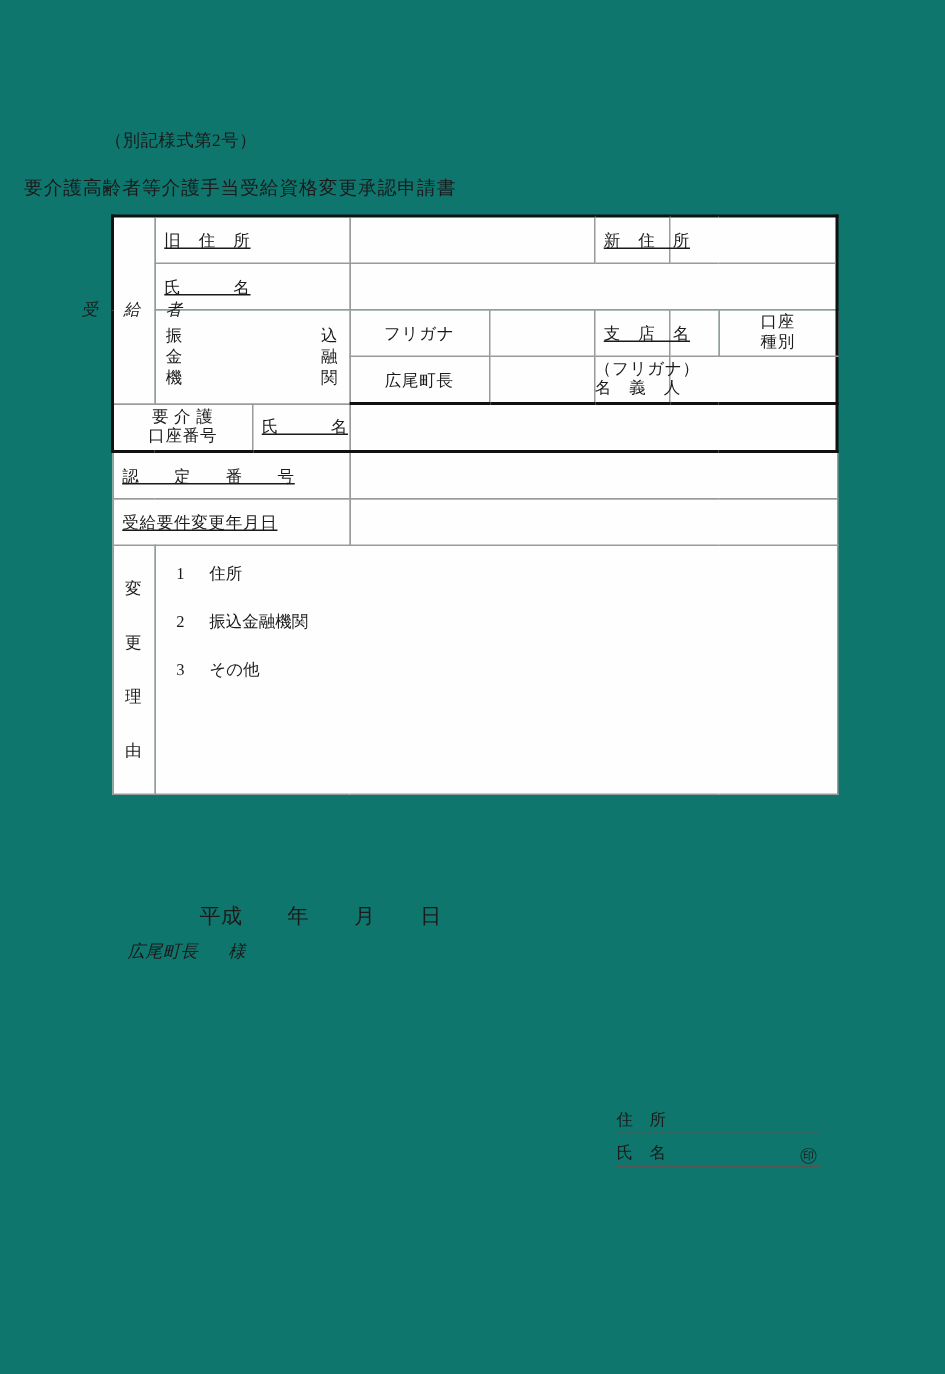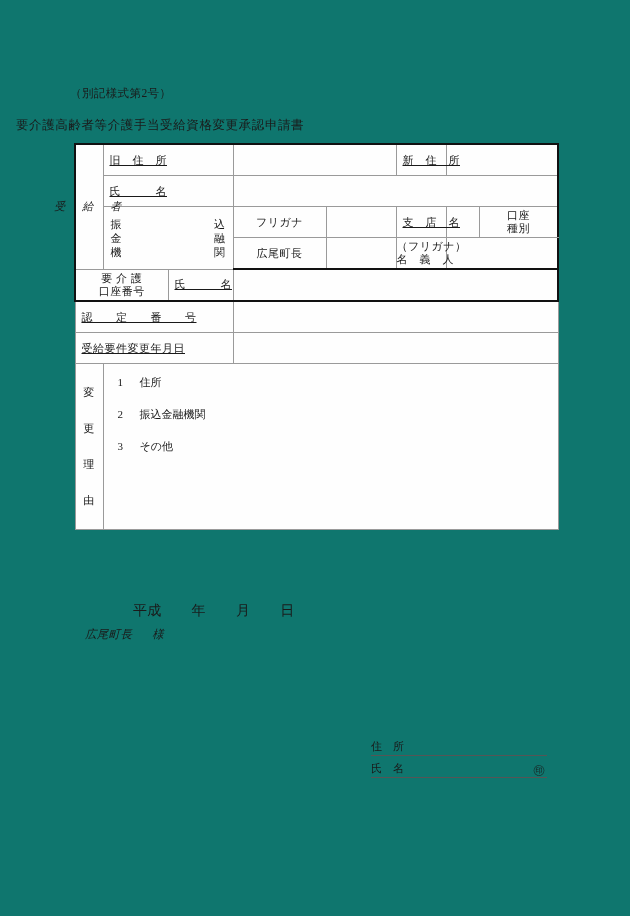--- a/index.html
+++ b/index.html
@@ -185,20 +185,21 @@
     top: 734px;
     width: 176px;
     font-size: 11px;
   }
   .sig-row {
     display: flex;
     align-items: flex-end;
     border-bottom: 1px solid #555;
     height: 20px;
     padding-bottom: 1px;
+    margin-left: 40px;
   }
   .sig-row .sig-lbl {
     width: 44px;
     display: flex;
     justify-content: space-between;
     letter-spacing: 0;
     white-space: nowrap;
     padding-right: 6px;
   }
   .sig-row .sig-space { flex: 1; }

